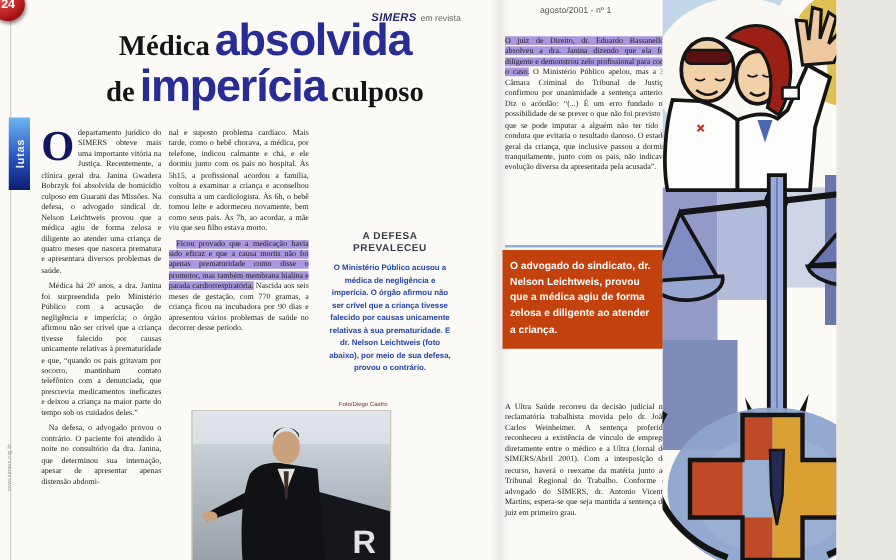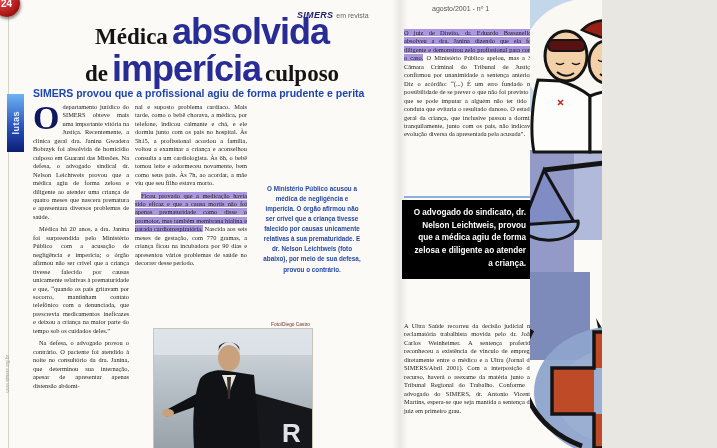--- a/index.html
+++ b/index.html
@@ -1,16 +1,16 @@
 <!DOCTYPE html>
 <html><head>
 <meta charset="utf-8">
 <style>
   html,body{margin:0;padding:0;background:#e9e7e2;}
-  #spread{position:relative;width:602px;height:448px;background:#fbfaf6;overflow:hidden;
+  #spread{position:relative;width:669px;height:448px;background:#fbfaf6;overflow:hidden;
           font-family:"Liberation Serif",serif;}
   
   .edge-line{position:absolute;top:0;bottom:0;width:1px;background:#d8d3c9;}
   #fold{position:absolute;left:392px;top:0;width:16px;height:100%;
         background:linear-gradient(90deg,rgba(0,0,0,0),rgba(70,70,90,.10) 50%,rgba(0,0,0,0));}
   
   .badge{position:absolute;width:27px;height:27px;border-radius:50%;
          background:radial-gradient(circle at 35% 30%,#f05050,#a51212 70%,#6e0808);
          color:#fff;font:bold 10px/27px "Liberation Sans",sans-serif;text-align:center;
          box-shadow:1px 2px 3px rgba(0,0,0,.45);}
@@ -49,23 +49,23 @@
   #photo-credit{position:absolute;left:206px;top:322px;width:104px;text-align:right;
                 font:4.8px "Liberation Sans",sans-serif;color:#7c2a22;}
   #photo{position:absolute;left:154px;top:329px;width:158px;height:119px;
          box-shadow:0 0 0 1px #c9c4ba;}
   
   .edge-url{position:absolute;font:4.6px "Liberation Sans",sans-serif;color:#9a968e;
             writing-mode:vertical-rl;transform:rotate(180deg);}
   
   #rcol{position:absolute;left:404px;top:29px;width:129px;}
   #quote-rule{position:absolute;left:404px;top:196px;width:130px;height:2px;background:#8fb0dc;}
-  #quote-box{position:absolute;left:402px;top:200px;width:118px;background:#000000;
+  #quote-box{position:absolute;left:402px;top:200px;width:118px;background:#c2410c;
              color:#fff;font:bold 8.2px/1.55 "Liberation Sans",sans-serif;
-             text-align:right;padding:7px 8px 8px 6px;}
+             padding:7px 8px 8px 6px;}
   #ultra-title{position:absolute;left:420px;top:297px;width:86px;
                font:bold 8.5px/1.25 "Liberation Sans",sans-serif;color:#992020;}
   #ultra-body{position:absolute;left:404px;top:322px;width:129px;}
   
   #illustration{position:absolute;left:530px;top:0;width:187px;height:448px;}
 </style>
 </head>
 <body>
 
 <div id="spread">
@@ -92,34 +92,34 @@
     <div class="l1">
       <span class="hl-serif">Médica</span>
       <span class="hl-big">absolvida</span>
     </div>
     <div class="l2">
       <span class="hl-serif">de</span>
       <span class="hl-big">imperícia</span>
       <span class="hl-serif">culposo</span>
     </div>
   </div>
-  <div id="subhead">SIMERS provou que a profissional agiu de forma prudente e perita</div>
 
   <div id="col1" class="bodytext">
     <p class="first"><span class="dropcap">O</span><span>departamento jurídico do SIMERS obteve mais uma importante vitória na Justiça. Recentemente, a clínica geral dra. Janina Gwadera Bobrzyk foi absolvida de homicídio culposo em Guarani das Missões. Na defesa, o advogado sindical dr. Nelson Leichtweis provou que a médica agiu de forma zelosa e diligente ao atender uma criança de quatro meses que nascera prematura e apresentara diversos problemas de saúde.</span></p>
     <p>Médica há 20 anos, a dra. Janina foi surpreendida pelo Ministério Público com a acusação de negligência e imperícia; o órgão afirmou não ser crível que a criança tivesse falecido por causas unicamente relativas à prematuridade e que, “quando os pais gritavam por socorro, mantinham contato telefônico com a denunciada, que prescrevia medicamentos ineficazes e deixou a criança na maior parte do tempo sob os cuidados deles.”</p>
     <p>Na defesa, o advogado provou o contrário. O paciente foi atendido à noite no consultório da dra. Janina, que determinou sua internação, apesar de apresentar apenas distensão abdomi-</p>
   </div>
 
   <div id="col2" class="bodytext">
     <p class="first">nal e suposto problema cardíaco. Mais tarde, como o bebê chorava, a médica, por telefone, indicou calmante e chá, e ele dormiu junto com os pais no hospital. Às 5h15, a profissional acordou a família, voltou a examinar a criança e aconselhou consulta a um cardiologista. Às 6h, o bebê tomou leite e adormeceu novamente, bem como seus pais. Às 7h, ao acordar, a mãe viu que seu filho estava morto.</p>
     <p><span class="hl-purple">Ficou provado que a medicação havia sido eficaz e que a causa mortis não foi apenas prematuridade como disse o promotor, mas também membrana hialina e parada cardiorrespiratória.</span><span> Nascida aos seis meses de gestação, com 770 gramas, a criança ficou na incubadora por 90 dias e apresentou vários problemas de saúde no decorrer desse período.</span></p>
   </div>
 
   <div id="defense-box">
+    <div class="db-title">A DEFESA PREVALECEU</div>
     <div class="db-body">O Ministério Público acusou a médica de negligência e imperícia. O órgão afirmou não ser crível que a criança tivesse falecido por causas unicamente relativas à sua prematuridade. E dr. Nelson Leichtweis (foto abaixo), por meio de sua defesa, provou o contrário.</div>
   </div>
 
   <div id="photo-credit">Foto/Diego Castro</div>
   <div id="photo">
     <svg width="158" height="119" viewBox="0 0 158 119">
       <defs>
         <linearGradient id="wall" x1="0" y1="0" x2="0" y2="1">
           <stop offset="0" stop-color="#d6dde3"></stop>
             <stop offset="0.55" stop-color="#b3bcc3"></stop>

